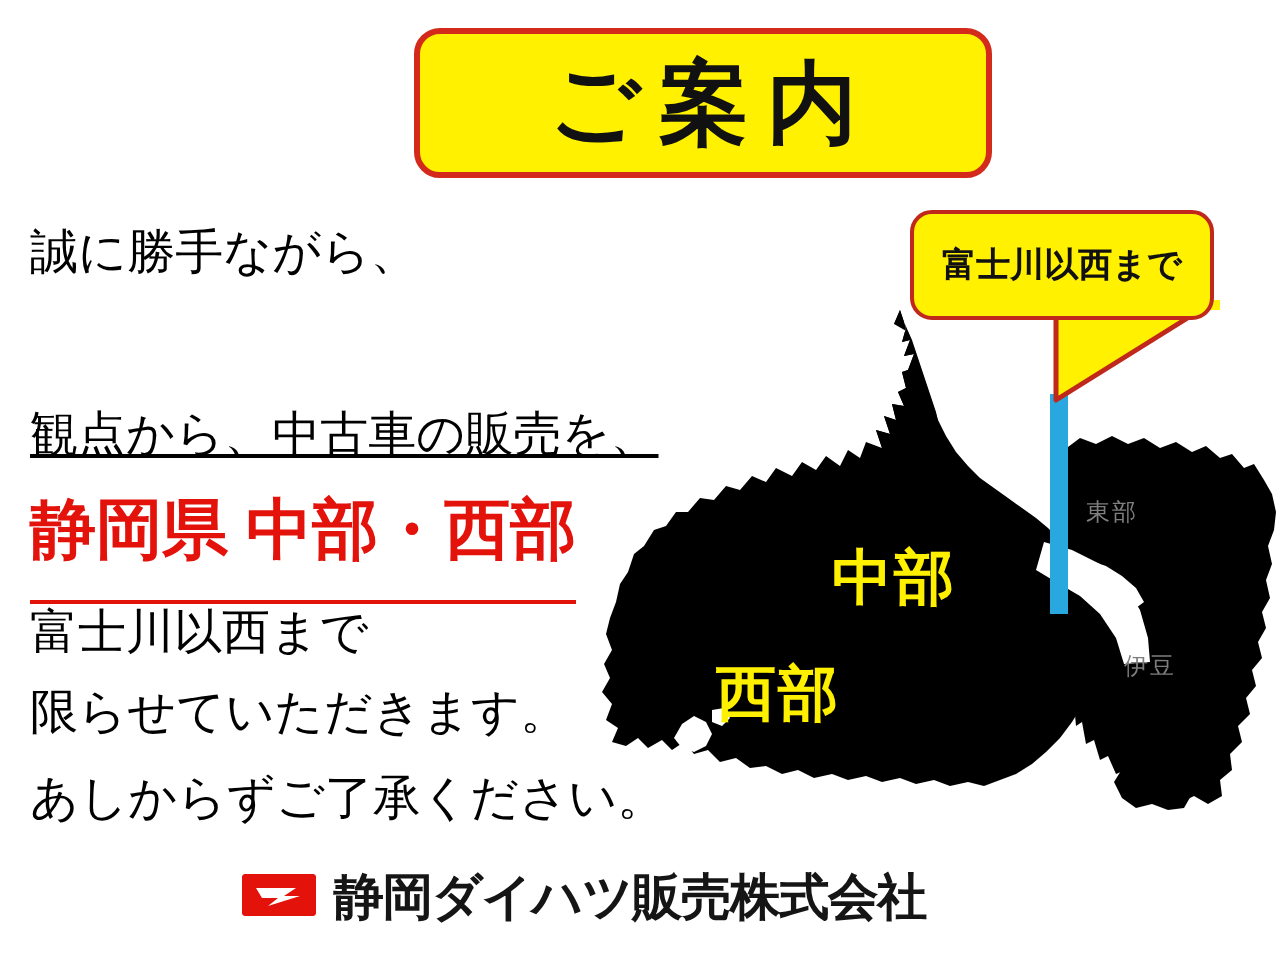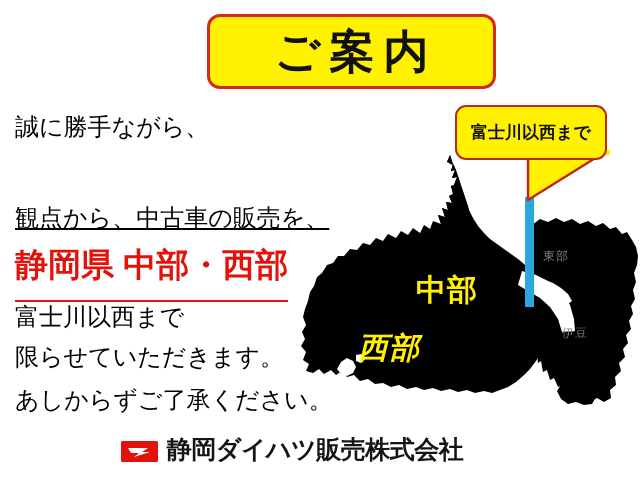--- a/index.html
+++ b/index.html
@@ -93,21 +93,21 @@
     font-size: 30px;
     letter-spacing: 1px;
   }
   .map-label.region-dim {
     color: #7e7e7e;
     font-size: 12px;
     font-weight: normal;
     letter-spacing: 1px;
   }
   #label-chubu { left: 416px; top: 275px; }
-  #label-seibu { left: 358px; top: 333px; font-style: italic; }
+  #label-seibu { left: 358px; top: 333px; }
   #label-tobu  { left: 543px; top: 250px; }
   #label-izu   { left: 562px; top: 327px; }
 
   
   #fuji-line {
     position: absolute;
     left: 525px;
     top: 197px;
     width: 9px;
     height: 110px;
@@ -146,21 +146,21 @@
     pointer-events: none;
   }
 
   
   #footer {
     position: absolute;
     left: 0;
     top: 437px;
     width: 584px;
     display: flex;
-    align-items: flex-end;
+    align-items: flex-start;
     justify-content: center;
     gap: 9px;
   }
   #brand-logo {
     width: 37px;
     height: 21px;
     background: #E3120B;
     border-radius: 2px;
     position: relative;
     flex: 0 0 auto;

